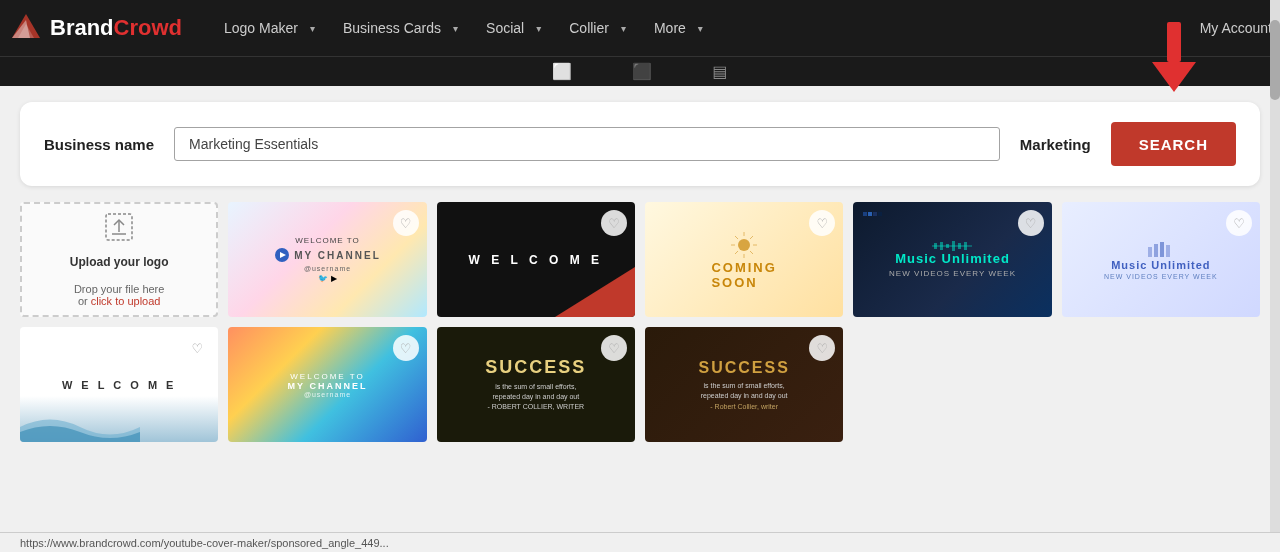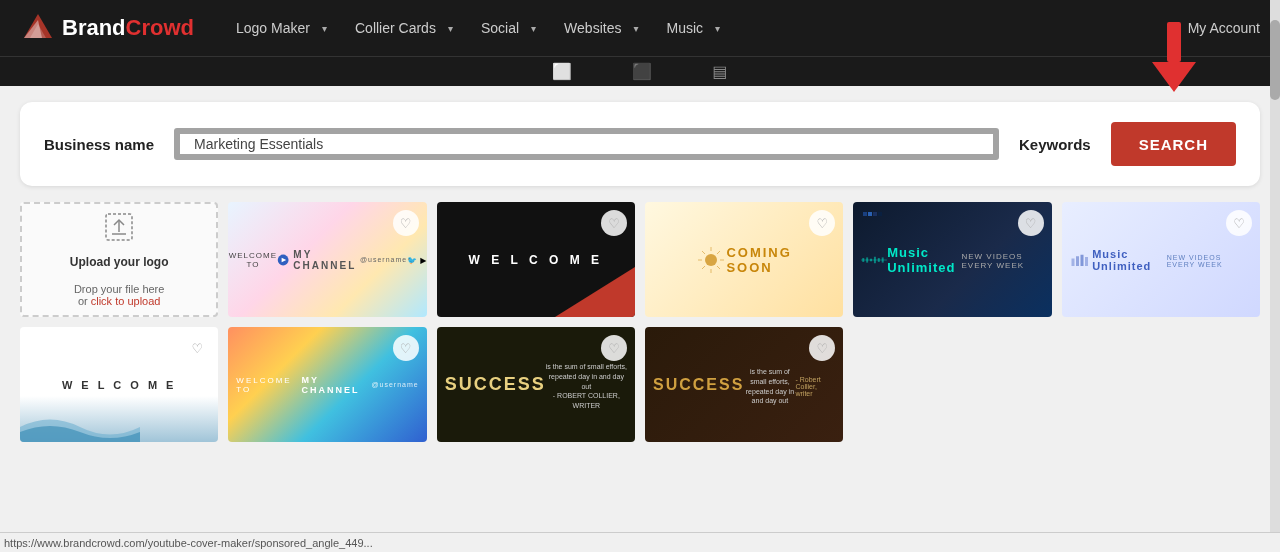--- a/index.html
+++ b/index.html
@@ -4,21 +4,21 @@
   <style>
     * { margin: 0; padding: 0; box-sizing: border-box; }
     body { font-family: Arial, sans-serif; background: #f0f0f0; width: 1280px; height: 552px; overflow: hidden; }
 
     
     .navbar {
       background: #1a1a1a;
       height: 56px;
       display: flex;
       align-items: center;
-      padding: 0 20px;
+      padding: 0 8px;
       position: relative;
     }
     .brand {
       display: flex;
       align-items: center;
       gap: 6px;
       margin-right: 30px;
     }
     .brand-name {
       font-size: 22px;
@@ -81,23 +81,23 @@
     }
     .search-label {
       font-size: 15px;
       font-weight: bold;
       color: #222;
       white-space: nowrap;
     }
     .search-input {
       flex: 1.2;
       height: 28px;
-      border: 6px solid #a3a3a3;
+      border: 1px solid #a3a3a3;
       border-radius: 3px;
-      padding: 10px 14px;
+      padding: 16px 14px;
       font-size: 14px;
       color: #444;
       outline: none;
     }
     .kw-label {
       font-size: 15px;
       font-weight: bold;
       color: #222;
       white-space: nowrap;
     }
@@ -218,21 +218,21 @@
     }
     .card-success-pattern {
       background: linear-gradient(135deg, #2a1a0a 0%, #3a2010 100%);
     }
 
     
     .card-text {
       position: absolute;
       top: 0; left: 0; right: 0; bottom: 0;
       display: flex;
-      flex-direction: row;
+      flex-direction: column;
       align-items: center;
       justify-content: center;
       padding: 8px;
     }
     .coming-soon-text {
       color: #c8860a;
       font-size: 13px;
       font-weight: bold;
       letter-spacing: 2px;
       text-transform: uppercase;
@@ -364,21 +364,21 @@
     .status-bar {
       position: fixed;
       bottom: 0;
       left: 0;
       right: 0;
       height: 20px;
       background: #f0f0f0;
       border-top: 1px solid #ccc;
       display: flex;
       align-items: center;
-      padding: 0 4px;
+      padding: 0 20px;
       font-size: 11px;
       color: #555;
     }
   </style>
 </head>
 <body>
 
 <div style="position:relative; width:1280px; height:552px; overflow:hidden;">
 
   <nav class="navbar">
@@ -393,33 +393,33 @@
         <span>Brand</span><span>Crowd</span>
       </span>
     </div>
 
     <div class="nav-links">
       <div class="nav-item">
         <span>Logo Maker</span>
         <span class="nav-chevron">▾</span>
       </div>
       <div class="nav-item">
-        <span>Collier Cards</span>
+        <span>Business Cards</span>
         <span class="nav-chevron">▾</span>
       </div>
       <div class="nav-item">
         <span>Social</span>
         <span class="nav-chevron">▾</span>
       </div>
       <div class="nav-item">
-        <span>Websites</span>
+        <span>Collier</span>
         <span class="nav-chevron">▾</span>
       </div>
       <div class="nav-item">
-        <span>Music</span>
+        <span>More</span>
         <span class="nav-chevron">▾</span>
       </div>
     </div>
 
     <div class="nav-right">My Account</div>
   </nav>
 
   <div class="icon-bar">
     <span class="icon-bar-item">⬜</span>
     <span class="icon-bar-item">⬛</span>
@@ -428,21 +428,21 @@
 
   <div class="search-area">
 
     <div class="arrow-container">
       <div class="arrow-shaft"></div>
       <div class="arrow-head"></div>
     </div>
 
     <label class="search-label">Business name</label>
     <input class="search-input" type="text" value="Marketing Essentials" style="">
-    <label class="kw-label">Keywords</label>
+    <label class="kw-label">Marketing</label>
     <button class="search-btn">SEARCH</button>
   </div>
 
   <div class="grid-container">
 
     <div class="grid-card upload-card">
       <div class="upload-icon">
         <svg width="30" height="30" viewBox="0 0 30 30" fill="none">
           <rect x="2" y="2" width="26" height="26" rx="2" stroke="#888" stroke-width="1.5" stroke-dasharray="3 2" fill="none"></rect>
           <line x1="15" y1="8" x2="15" y2="20" stroke="#888" stroke-width="1.5"></line>

